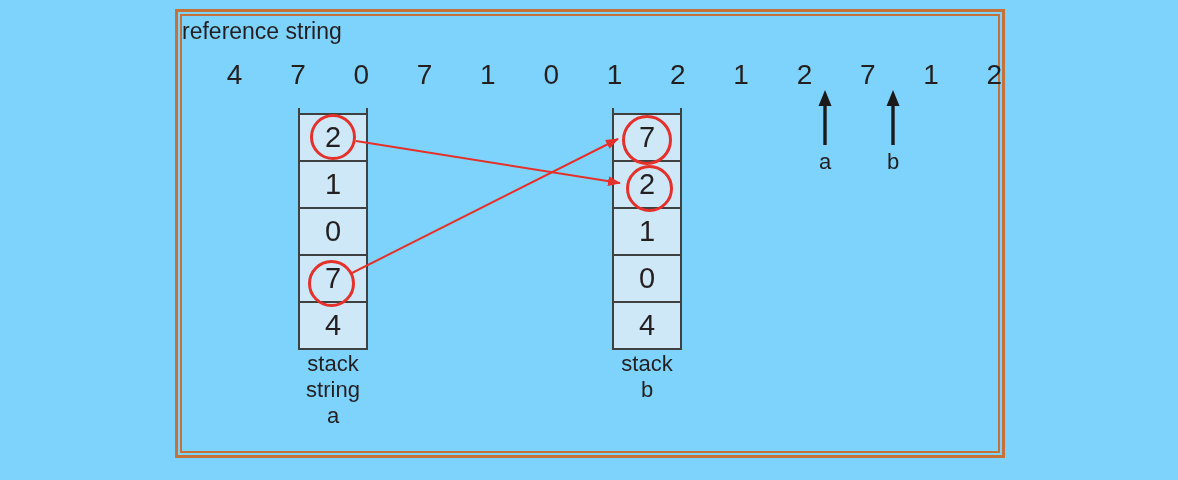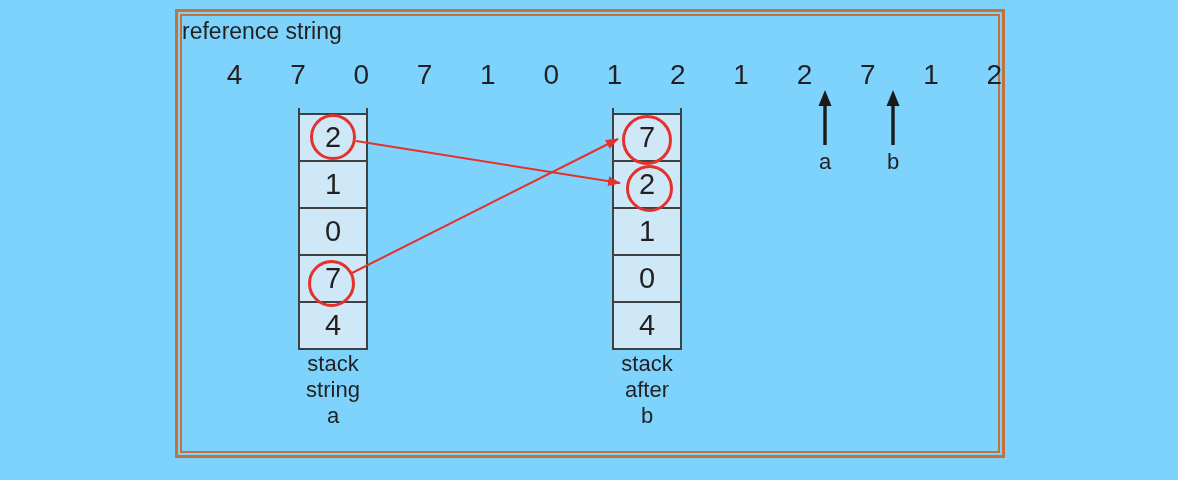--- a/index.html
+++ b/index.html
@@ -171,17 +171,16 @@
   <div class="marker-label b">b</div>
 
   <div class="stack-label before">
     <div>stack</div>
     <div>string</div>
     <div>a</div>
   </div>
 
   <div class="stack-label after">
     <div>stack</div>
-    <div>after</div>
     <div>b</div>
   </div>
 
 </div>
 
 </body></html>

